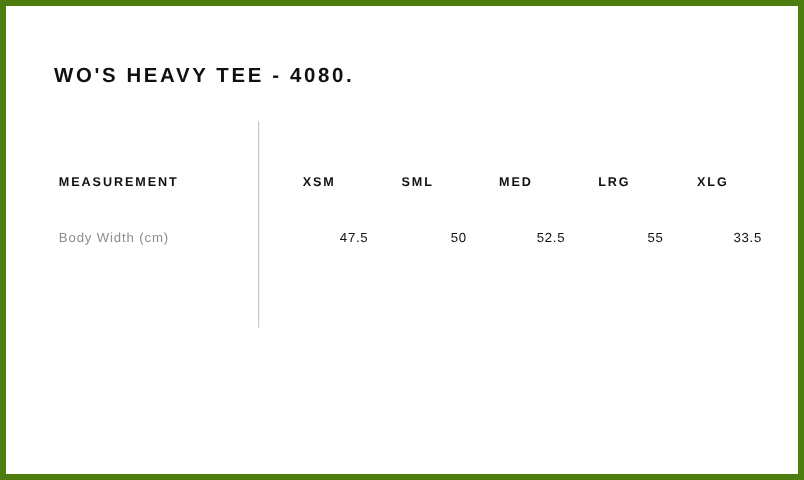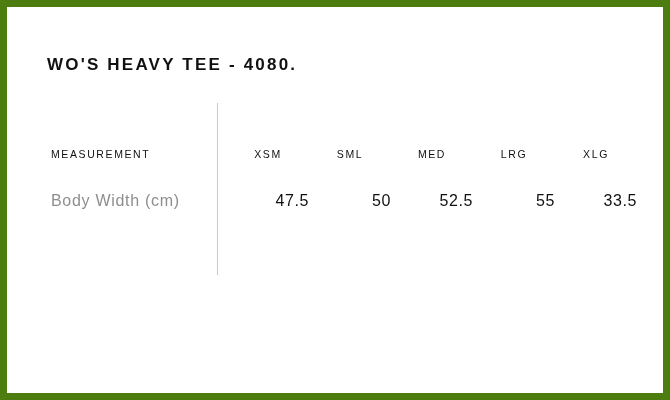--- a/index.html
+++ b/index.html
@@ -12,21 +12,21 @@
     background: #ffffff;
     font-family: "Liberation Sans", sans-serif;
     overflow: hidden;
   }
   .page {
     position: relative;
     width: 670px;
     height: 400px;
     box-sizing: border-box;
     background: #ffffff;
-    border: 7px solid #4d7c0f;
+    border: 5px solid #4d7c0f;
   }
   .inner {
     position: absolute;
     left: 0;
     top: 0;
     right: 0;
     bottom: 0;
     padding: 42px 40px 0 40px;
     box-sizing: border-box;
   }
@@ -54,35 +54,35 @@
     padding: 0;
     border: none;
   }
   .col-measure { width: 180px; }
   .col-size { width: 82px; }
 
   thead th {
     height: 46px;
     vertical-align: middle;
     font-size: 10.5px;
-    font-weight: normal;
+    font-weight: bold;
     letter-spacing: 1.6px;
     color: #111111;
     text-transform: uppercase;
   }
   thead th.head-measure {
     text-align: left;
     padding-left: 4px;
   }
   thead th.head-size {
   }
   tbody td {
     height: 47px;
     vertical-align: middle;
-    font-size: 16px;
+    font-size: 11px;
     color: #8e8e8e;
     letter-spacing: 0.7px;
   }
   tbody td.cell-label {
     text-align: left;
     padding-left: 4px;
   }
   tbody td.cell-value {
     text-align: right;
     color: #111111;

